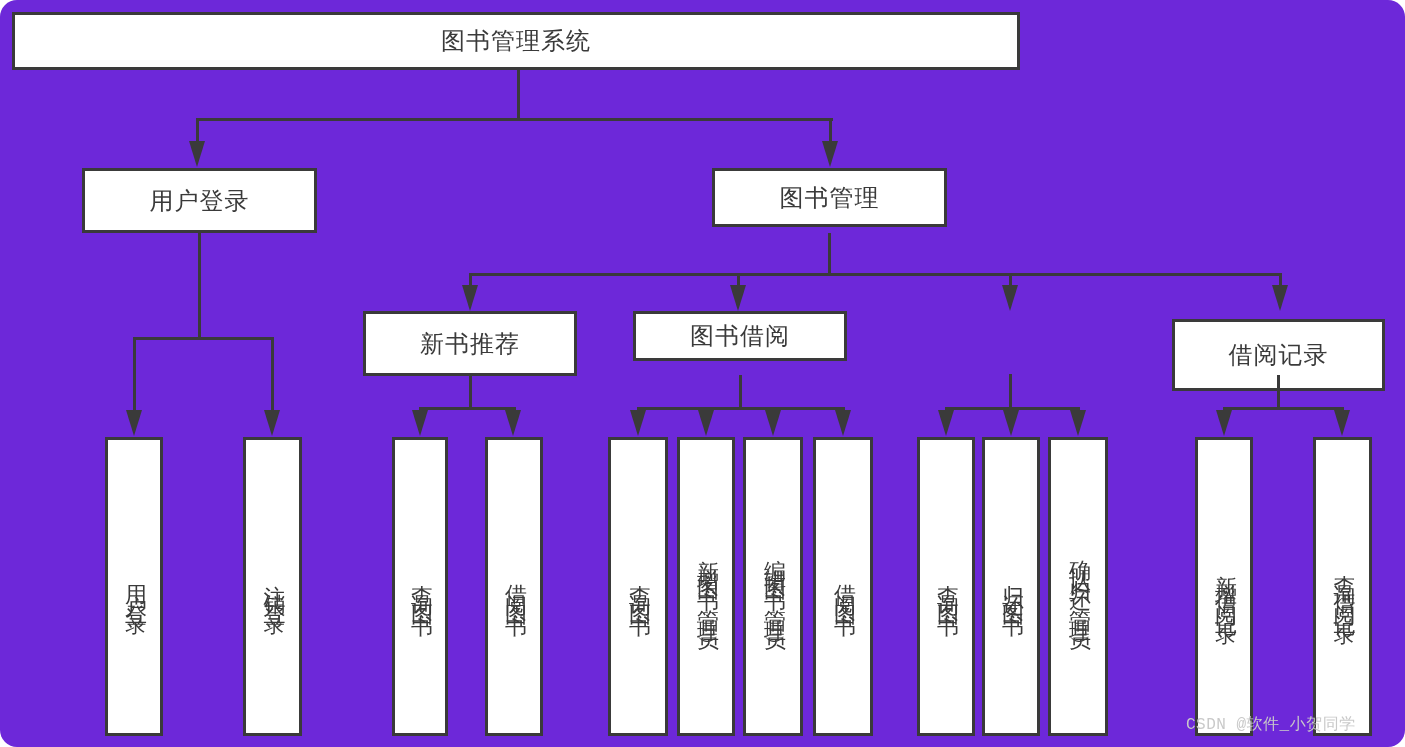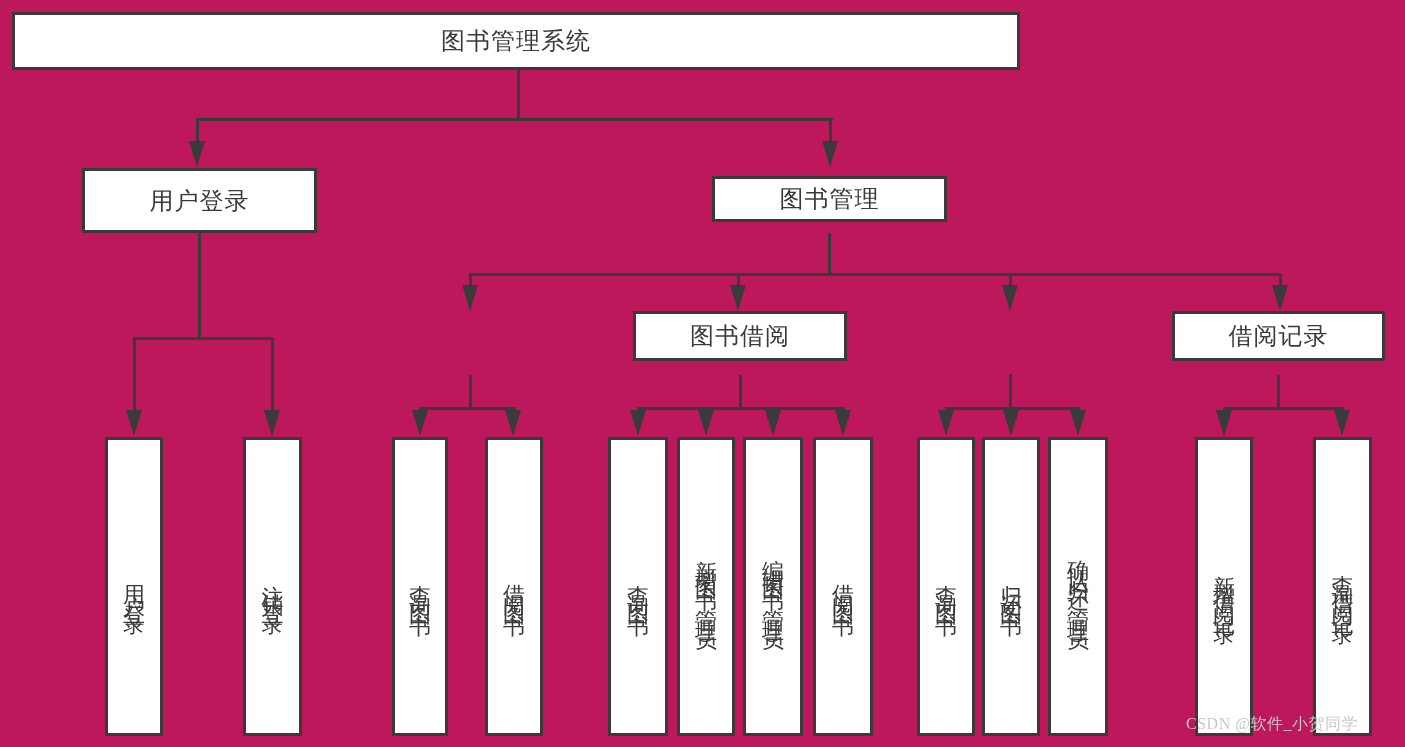--- a/index.html
+++ b/index.html
@@ -1,18 +1,18 @@
 <!DOCTYPE html>
 <html><head>
 <meta charset="utf-8">
 <style>
   html,body{margin:0;padding:0;background:#ffffff;}
   .stage{
-    position:relative;width:1405px;height:747px;background:#be185d;
-    font-family:Liberation Serif, serif;overflow:hidden;
+    position:relative;width:1405px;height:747px;background:#6d28d9;
+    font-family:Liberation Mono, monospace;overflow:hidden;border-radius:17px;
   }
   .box{
     position:absolute;box-sizing:border-box;border:3px solid #3a3a3a;background:#ffffff;
     display:flex;align-items:center;justify-content:center;color:#3a3a3a;
   }
   .hbox{font-size:24px;letter-spacing:1px;}
   .vbox span{
     writing-mode:vertical-rl;text-orientation:mixed;
     font-size:22px;letter-spacing:10px;color:#3a3a3a;white-space:nowrap;
   }
@@ -32,28 +32,31 @@
 
 <div class="stage">
 
   <div class="box hbox" style="left:12px;top:12px;width:1008px;height:58px">
     <span>图书管理系统</span>
   </div>
 
   <div class="box hbox" style="left:82px;top:168px;width:235px;height:65px">
     <span>用户登录</span>
   </div>
-  <div class="box hbox" style="left:712px;top:176px;width:235px;height:46px">
+  <div class="box hbox" style="left:712px;top:168px;width:235px;height:59px">
     <span>图书管理</span>
   </div>
 
+  <div class="box hbox" style="left:363px;top:311px;width:214px;height:65px">
+    <span>新书推荐</span>
+  </div>
   <div class="box hbox" style="left:633px;top:311px;width:214px;height:50px">
     <span>图书借阅</span>
   </div>
-  <div class="box hbox" style="left:1172px;top:311px;width:213px;height:50px">
+  <div class="box hbox" style="left:1172px;top:319px;width:213px;height:72px">
     <span>借阅记录</span>
   </div>
 
   <div class="box vbox" style="left:105px;top:437px;width:58px;height:299px">
     <span>用户登录</span>
   </div>
   <div class="box vbox" style="left:243px;top:437px;width:59px;height:299px">
     <span>注销登录</span>
   </div>
 

